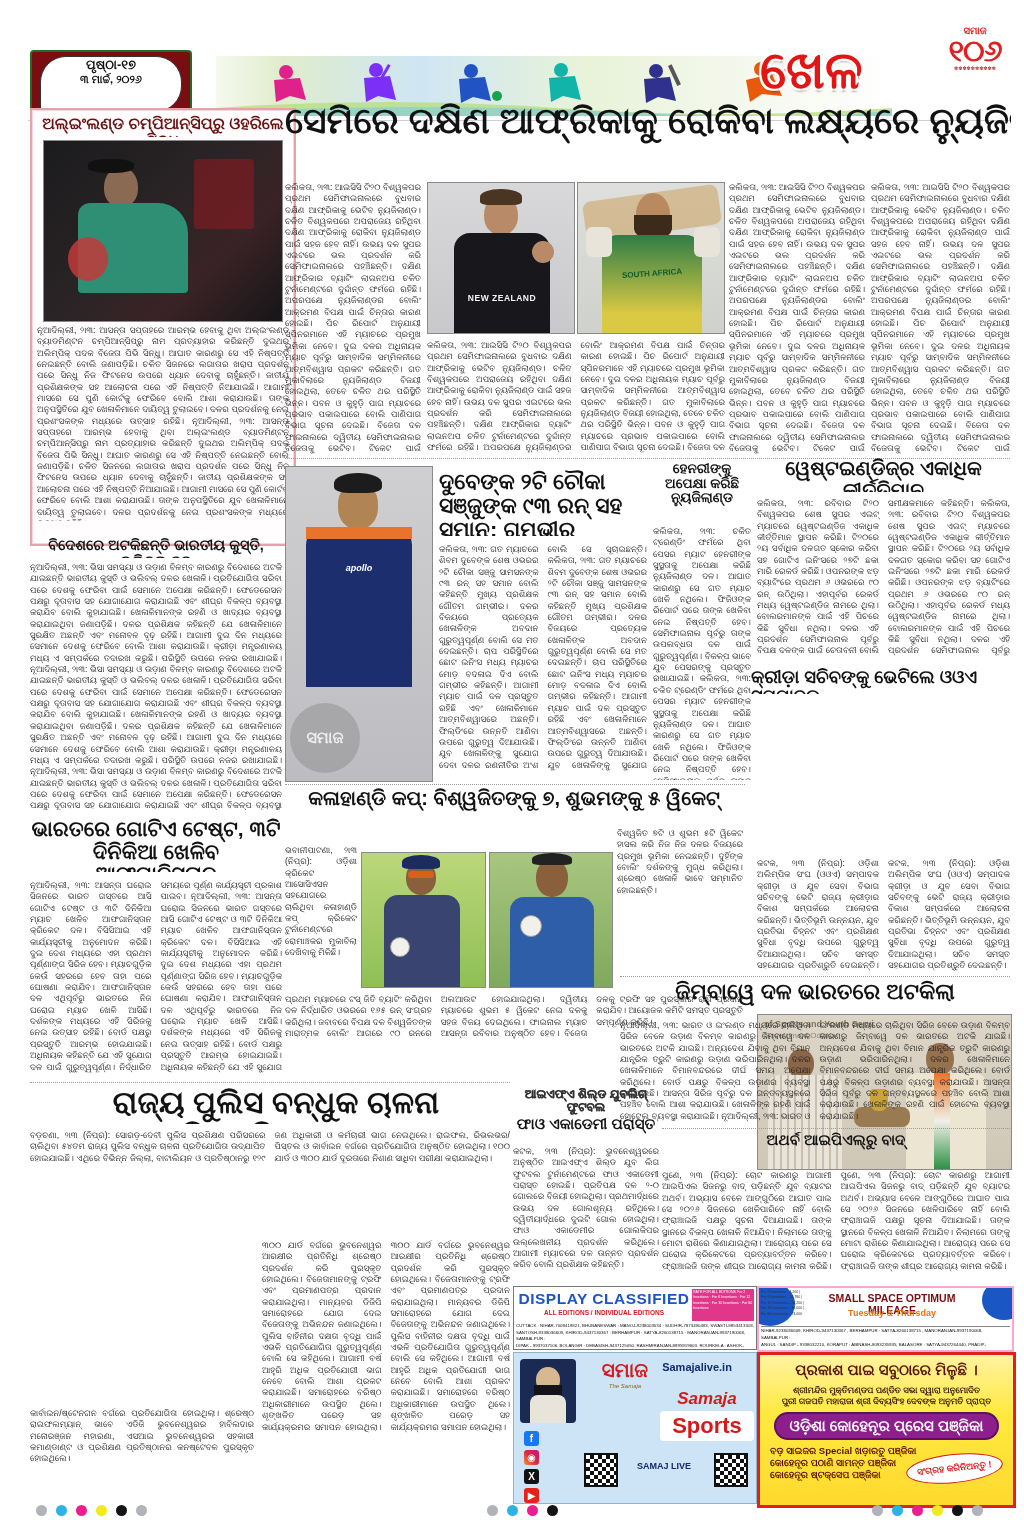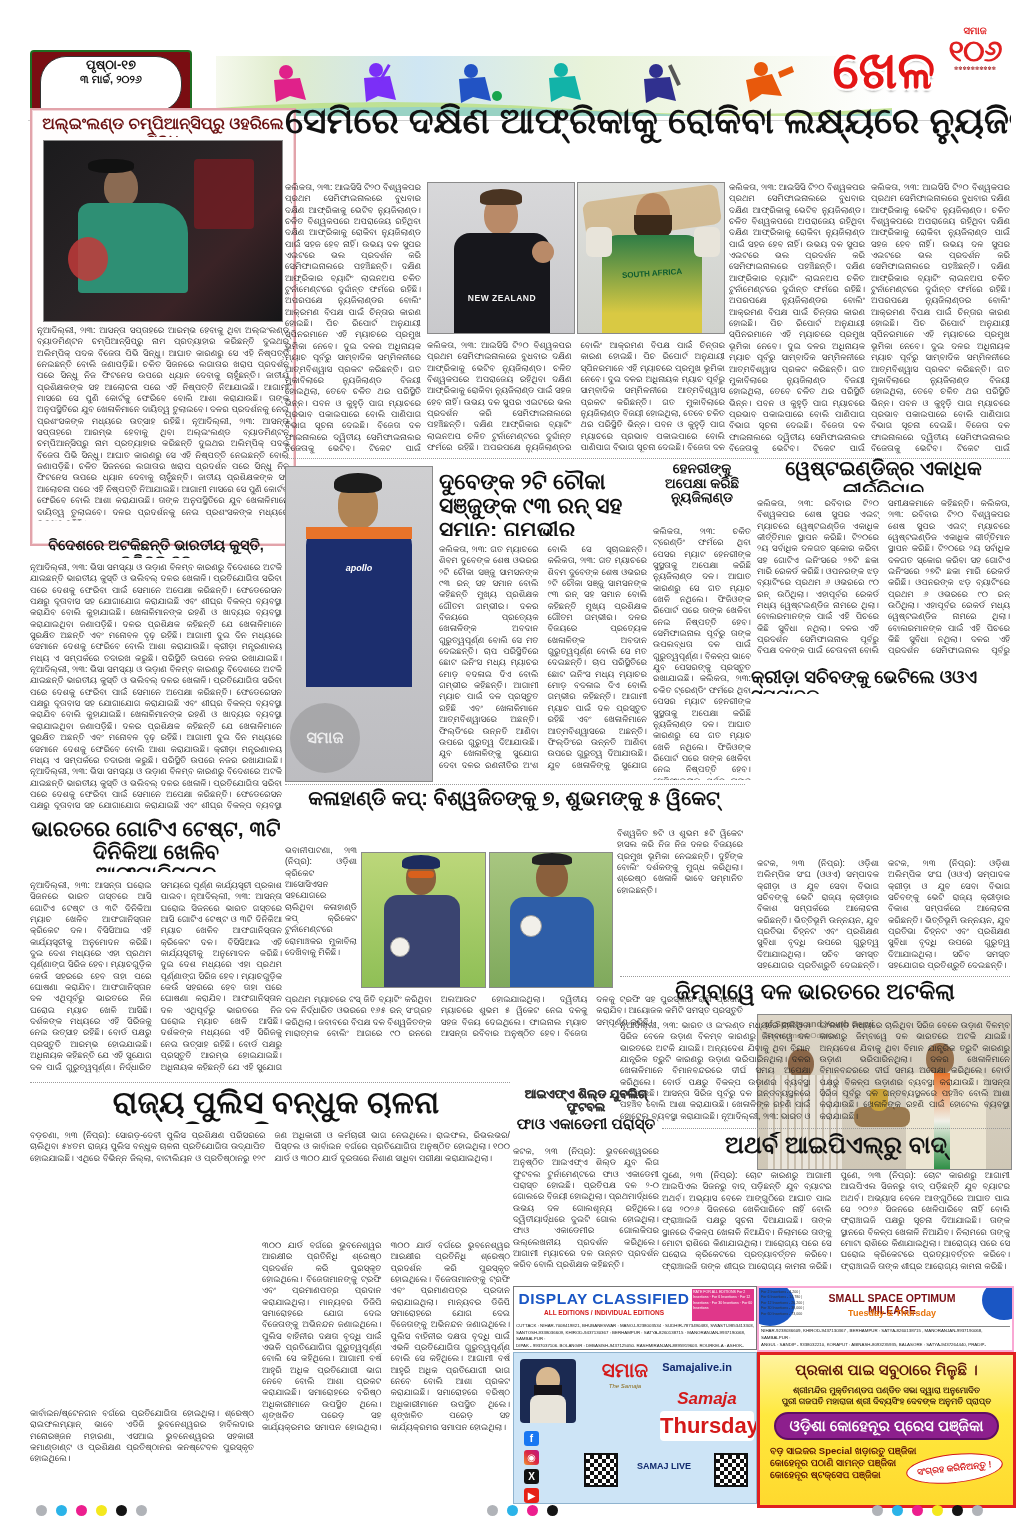--- a/index.html
+++ b/index.html
@@ -78,21 +78,21 @@
       <g fill="#e8590c">
           <circle cx="545" cy="13" r="7"></circle>
           <path d="M530 24 L556 18 L566 40 L546 38 L534 46 Z"></path>
           <path d="M562 16 L576 10 L578 16 L564 22 Z"></path>
         </g>
       <path d="M0 52 Q170 40 340 52 T676 52 L676 60 L0 60 Z" fill="#b8de7f" opacity=".8"></path>
       <path d="M0 56 Q200 46 400 56 T676 54 L676 60 L0 60 Z" fill="#7ec8e3" opacity=".6"></path>
     </svg>
   </div>
 
-  <div class="abs khela" style="left:760px;top:40px;width:175px;height:70px;text-align:right;">ଖେଳ</div>
+  <div class="abs khela" style="left:760px;top:40px;width:175px;height:70px;text-align:left;">ଖେଳ</div>
 
   <div class="abs logo106" style="left:938px;top:26px;width:74px;height:76px;">
     <div style="font-size:10px;font-weight:bold;">ସମାଜ</div>
     <div style="font-size:30px;font-weight:bold;letter-spacing:-1px;">୧୦୬</div>
     <div style="font-size:5px;color:#a33;">✽✽✽✽✽✽✽✽✽✽</div>
   </div>
 
   <div class="abs" style="left:28px;top:120px;width:982px;border-top:1px solid #cfcfcf;"></div>
 
   <div class="abs pink-box" style="left:30px;top:108px;width:252px;height:424px;padding:5px;">
@@ -207,21 +207,21 @@
   <div class="abs body-text cols-2" style="left:30px;top:1130px;width:480px;height:106px;">ବଡ଼ଚଣା, ୨ା୩ (ନିପ୍ର): ସୋରଡ଼-ଦେବୀ ପୁଲିସ ପ୍ରଶିକ୍ଷଣ ପରିସରରେ ଚାଲିଥିବା ୫୪ତମ ରାଜ୍ୟ ପୁଲିସ ବନ୍ଧୁକ ଚାଳନା ପ୍ରତିଯୋଗିତା ଉଦ୍‌ଯାପିତ ହୋଇଯାଇଛି। ଏଥିରେ ବିଭିନ୍ନ ଜିଲ୍ଲା, ବାଟାଲିୟନ ଓ ପ୍ରତିଷ୍ଠାନରୁ ୧୨୯ ଜଣ ଅଧିକାରୀ ଓ କର୍ମଚାରୀ ଭାଗ ନେଇଥିଲେ। ରାଇଫଲ, ରିଭଲଭର/ପିସ୍ତଲ ଓ କାର୍ବାଇନ ବର୍ଗରେ ପ୍ରତିଯୋଗିତା ଅନୁଷ୍ଠିତ ହୋଇଥିଲା। ୧୦୦ ଯାର୍ଡ ଓ ୩୦୦ ଯାର୍ଡ ଦୂରତାରେ ନିଶାଣ ସାଧିବା ପରୀକ୍ଷା କରାଯାଇଥିଲା।</div>
 
   <div class="abs body-text cols-2" style="left:262px;top:1240px;width:248px;height:260px;">୩୦୦ ଯାର୍ଡ ବର୍ଗରେ ଭୁବନେଶ୍ୱର ଆରକ୍ଷୀର ପ୍ରତିନିଧି ଶ୍ରେଷ୍ଠ ପ୍ରଦର୍ଶନ କରି ପୁରସ୍କୃତ ହୋଇଥିଲେ। ବିଜେତାମାନଙ୍କୁ ଟ୍ରଫି ଏବଂ ପ୍ରମାଣପତ୍ର ପ୍ରଦାନ କରାଯାଇଥିଲା। ମାନ୍ୟବର ଡିଜିପି ସମାରୋହରେ ଯୋଗ ଦେଇ ବିଜେତାଙ୍କୁ ଅଭିନନ୍ଦନ ଜଣାଇଥିଲେ। ପୁଲିସ ବାହିନୀର ଦକ୍ଷତା ବୃଦ୍ଧି ପାଇଁ ଏଭଳି ପ୍ରତିଯୋଗିତା ଗୁରୁତ୍ୱପୂର୍ଣ୍ଣ ବୋଲି ସେ କହିଥିଲେ। ଆଗାମୀ ବର୍ଷ ଆହୁରି ଅଧିକ ପ୍ରତିଯୋଗୀ ଭାଗ ନେବେ ବୋଲି ଆଶା ପ୍ରକଟ କରାଯାଇଛି। ସମାରୋହରେ ବରିଷ୍ଠ ଅଧିକାରୀମାନେ ଉପସ୍ଥିତ ଥିଲେ। ଶୃଙ୍ଖଳିତ ପରେଡ଼ ସହ କାର୍ଯ୍ୟକ୍ରମର ସମାପନ ହୋଇଥିଲା। ୩୦୦ ଯାର୍ଡ ବର୍ଗରେ ଭୁବନେଶ୍ୱର ଆରକ୍ଷୀର ପ୍ରତିନିଧି ଶ୍ରେଷ୍ଠ ପ୍ରଦର୍ଶନ କରି ପୁରସ୍କୃତ ହୋଇଥିଲେ। ବିଜେତାମାନଙ୍କୁ ଟ୍ରଫି ଏବଂ ପ୍ରମାଣପତ୍ର ପ୍ରଦାନ କରାଯାଇଥିଲା। ମାନ୍ୟବର ଡିଜିପି ସମାରୋହରେ ଯୋଗ ଦେଇ ବିଜେତାଙ୍କୁ ଅଭିନନ୍ଦନ ଜଣାଇଥିଲେ। ପୁଲିସ ବାହିନୀର ଦକ୍ଷତା ବୃଦ୍ଧି ପାଇଁ ଏଭଳି ପ୍ରତିଯୋଗିତା ଗୁରୁତ୍ୱପୂର୍ଣ୍ଣ ବୋଲି ସେ କହିଥିଲେ। ଆଗାମୀ ବର୍ଷ ଆହୁରି ଅଧିକ ପ୍ରତିଯୋଗୀ ଭାଗ ନେବେ ବୋଲି ଆଶା ପ୍ରକଟ କରାଯାଇଛି। ସମାରୋହରେ ବରିଷ୍ଠ ଅଧିକାରୀମାନେ ଉପସ୍ଥିତ ଥିଲେ। ଶୃଙ୍ଖଳିତ ପରେଡ଼ ସହ କାର୍ଯ୍ୟକ୍ରମର ସମାପନ ହୋଇଥିଲା।</div>
   <div class="abs body-text" style="left:30px;top:1408px;width:224px;height:92px;">କାର୍ବାଇନ/ଷ୍ଟେନଗନ ବର୍ଗରେ ପ୍ରତିଯୋଗିତା ହୋଇଥିଲା। ଶ୍ରେଷ୍ଠ ରାଇଫଲମ୍ୟାନ୍ ଭାବେ ଏଡିଜି ଭୁବନେଶ୍ୱରର ହାବିଲଦାର ମନୋରଞ୍ଜନ ମହାରଣା, ଏସଆଇ ଭୁବନେଶ୍ୱରର ସହକାରୀ କମାଣ୍ଡାଣ୍ଟ ଓ ପ୍ରଶିକ୍ଷଣ ପ୍ରତିଷ୍ଠାନର କନଷ୍ଟେବଳ ପୁରସ୍କୃତ ହୋଇଥିଲେ।</div>
 
   <div class="abs headline" style="left:513px;top:1088px;width:146px;height:28px;font-size:12px;text-align:center;color:#555;-webkit-text-stroke:.4px #333;">ଆଇଏଫ୍‌ଏ ଶିଲ୍ଡ ଯୁବଲିଗ୍ ଫୁଟବଲ</div>
   <div class="abs headline" style="left:513px;top:1116px;width:146px;height:24px;font-size:15px;text-align:center;">ଫାଓ ଏକାଡେମୀ ପରାସ୍ତ</div>
   <div class="abs body-text" style="left:513px;top:1146px;width:146px;height:132px;">କଟକ, ୨ା୩ (ନିପ୍ର): ଭୁବନେଶ୍ୱରରେ ଅନୁଷ୍ଠିତ ଆଇଏଫ୍‌ଏ ଶିଲ୍ଡ ଯୁବ ଲିଗ ଫୁଟବଲ ଟୁର୍ନାମେଣ୍ଟରେ ଫାଓ ଏକାଡେମୀ ପରାସ୍ତ ହୋଇଛି। ପ୍ରତିପକ୍ଷ ଦଳ ୨-୦ ଗୋଲରେ ବିଜୟୀ ହୋଇଥିଲା। ପ୍ରଥମାର୍ଦ୍ଧରେ ଉଭୟ ଦଳ ଗୋଲଶୂନ୍ୟ ରହିଥିଲେ। ଦ୍ୱିତୀୟାର୍ଦ୍ଧରେ ଦୁଇଟି ଗୋଲ ହୋଇଥିଲା। ଫାଓ ଏକାଡେମୀର ଗୋଲକିପର ଉଲ୍ଲେଖନୀୟ ପ୍ରଦର୍ଶନ କରିଥିଲେ। ଆଗାମୀ ମ୍ୟାଚରେ ଦଳ ଉନ୍ନତ ପ୍ରଦର୍ଶନ କରିବ ବୋଲି ପ୍ରଶିକ୍ଷକ କହିଛନ୍ତି।</div>
 
   <div class="abs dotted-rule" style="left:662px;top:1128px;width:348px;"></div>
-  <div class="abs headline" style="left:662px;top:1132px;width:348px;height:32px;font-size:24px;text-align:center;">ଅଥର୍ବ ଆଇପିଏଲ୍‌ରୁ ବାଦ୍</div>
+  <div class="abs headline" style="left:662px;top:1132px;width:348px;height:32px;font-size:15px;text-align:center;">ଅଥର୍ବ ଆଇପିଏଲ୍‌ରୁ ବାଦ୍</div>
   <div class="abs body-text cols-2" style="left:662px;top:1170px;width:348px;height:110px;">ପୁଣେ, ୨ା୩ (ନିପ୍ର): ଚୋଟ କାରଣରୁ ଆଗାମୀ ଆଇପିଏଲ ସିଜନରୁ ବାଦ୍ ପଡ଼ିଛନ୍ତି ଯୁବ ବ୍ୟାଟର ଅଥର୍ବ। ଅଭ୍ୟାସ ବେଳେ ଆଙ୍ଗୁଠିରେ ଆଘାତ ପାଇ ସେ ୨୦୨୬ ସିଜନରେ ଖେଳିପାରିବେ ନାହିଁ ବୋଲି ଫ୍ରାଞ୍ଚାଇଜି ପକ୍ଷରୁ ସୂଚନା ଦିଆଯାଇଛି। ତାଙ୍କ ସ୍ଥାନରେ ବିକଳ୍ପ ଖେଳାଳି ନିଆଯିବ। ନିଲାମରେ ତାଙ୍କୁ ମୋଟା ରାଶିରେ କିଣାଯାଇଥିଲା। ଆରୋଗ୍ୟ ପରେ ସେ ଘରୋଇ କ୍ରିକେଟରେ ପ୍ରତ୍ୟାବର୍ତ୍ତନ କରିବେ। ଫ୍ରାଞ୍ଚାଇଜି ତାଙ୍କ ଶୀଘ୍ର ଆରୋଗ୍ୟ କାମନା କରିଛି। ପୁଣେ, ୨ା୩ (ନିପ୍ର): ଚୋଟ କାରଣରୁ ଆଗାମୀ ଆଇପିଏଲ ସିଜନରୁ ବାଦ୍ ପଡ଼ିଛନ୍ତି ଯୁବ ବ୍ୟାଟର ଅଥର୍ବ। ଅଭ୍ୟାସ ବେଳେ ଆଙ୍ଗୁଠିରେ ଆଘାତ ପାଇ ସେ ୨୦୨୬ ସିଜନରେ ଖେଳିପାରିବେ ନାହିଁ ବୋଲି ଫ୍ରାଞ୍ଚାଇଜି ପକ୍ଷରୁ ସୂଚନା ଦିଆଯାଇଛି। ତାଙ୍କ ସ୍ଥାନରେ ବିକଳ୍ପ ଖେଳାଳି ନିଆଯିବ। ନିଲାମରେ ତାଙ୍କୁ ମୋଟା ରାଶିରେ କିଣାଯାଇଥିଲା। ଆରୋଗ୍ୟ ପରେ ସେ ଘରୋଇ କ୍ରିକେଟରେ ପ୍ରତ୍ୟାବର୍ତ୍ତନ କରିବେ। ଫ୍ରାଞ୍ଚାଇଜି ତାଙ୍କ ଶୀଘ୍ର ଆରୋଗ୍ୟ କାମନା କରିଛି।</div>
 
   <div class="abs ad-classified" style="left:513px;top:1286px;width:242px;height:62px;">
     <div class="abs" style="left:4px;top:3px;width:172px;text-align:center;font-size:15.5px;font-weight:bold;color:#1a56c4;letter-spacing:.5px;">DISPLAY CLASSIFIED</div>
     <div class="abs" style="left:4px;top:22px;width:172px;text-align:center;font-size:6.5px;font-weight:bold;color:#d41a1a;">ALL EDITIONS / INDIVIDUAL EDITIONS</div>
     <div class="abs" style="right:2px;top:2px;width:60px;height:30px;background:#e0378a;color:#fff;font-size:3.6px;padding:1px;overflow:hidden;line-height:1.5;">
       <span>RATE FOR ALL EDITIONS</span>
       <span>For 2 Insertions · For 6 Insertions · For 12 Insertions · For 30 Insertions · For 60 Insertions</span>
     </div>
     <div class="abs" style="left:2px;top:36px;width:238px;font-size:4.4px;color:#111;line-height:1.5;overflow:hidden;height:24px;">
@@ -237,21 +237,21 @@
       <div class="abs" style="left:10px;top:36px;width:36px;height:28px;background:#e8e4da;border-radius:8px 8px 0 0;"></div>
     </div>
     <div class="soc-icon abs" style="left:10px;top:76px;background:#1877f2;">f</div>
     <div class="soc-icon abs" style="left:10px;top:95px;background:linear-gradient(45deg,#f09433,#dc2743,#bc1888);">◉</div>
     <div class="soc-icon abs" style="left:10px;top:114px;background:#111;">X</div>
     <div class="soc-icon abs" style="left:10px;top:133px;background:#e62117;">▶</div>
     <div class="abs" style="left:72px;top:6px;width:78px;text-align:center;color:#d41a1a;font-size:20px;font-weight:bold;">ସମାଜ</div>
     <div class="abs" style="left:72px;top:30px;width:78px;text-align:center;color:#8a6a1a;font-size:6px;font-style:italic;">The Samaja</div>
     <div class="abs" style="left:128px;top:8px;width:110px;text-align:center;color:#122a6e;font-size:11px;font-weight:bold;">Samajalive.in</div>
     <div class="abs" style="left:150px;top:36px;width:86px;text-align:center;color:#d41a1a;font-size:17px;font-weight:bold;font-style:italic;">Samaja</div>
-    <div class="abs" style="left:146px;top:58px;width:94px;height:30px;background:#fff;border-radius:4px;text-align:center;color:#d41a1a;font-size:22px;font-weight:bold;line-height:30px;">Thursday</div>
+    <div class="abs" style="left:146px;top:58px;width:94px;height:30px;background:#fff;border-radius:4px;text-align:center;color:#d41a1a;font-size:22px;font-weight:bold;line-height:30px;">Sports</div>
     <div class="abs" style="left:70px;top:100px;width:30px;height:30px;background:repeating-conic-gradient(#111 0% 25%,#fff 0% 50%) 0 0/8px 8px;border:2px solid #111;"></div>
     <div class="abs" style="left:200px;top:100px;width:30px;height:30px;background:repeating-conic-gradient(#111 0% 25%,#fff 0% 50%) 0 0/8px 8px;border:2px solid #111;"></div>
     <div class="abs" style="left:104px;top:108px;width:92px;text-align:center;color:#122a6e;font-size:9px;font-weight:bold;">SAMAJ LIVE</div>
   </div>
 
   <div class="abs ad-smallspace" style="left:757px;top:1286px;width:253px;height:62px;">
     <div class="abs" style="left:-14px;top:-6px;width:50px;height:44px;background:#1a56c4;border-radius:50%;"></div>
     <div class="abs" style="right:-14px;top:-8px;width:44px;height:40px;background:#1a56c4;border-radius:50%;"></div>
     <div class="abs" style="left:2px;top:2px;width:44px;height:34px;font-size:3.6px;color:#333;line-height:1.5;overflow:hidden;">For 2 Insertions - 4,200 | For 6 Insertions - 14,780 | For 12 Insertions - 26,200 | For 30 Insertions - 38,000 | For 60 Insertions - 73,000</div>
     <div class="abs" style="left:48px;top:4px;width:170px;text-align:center;color:#7a0d12;font-size:10.5px;font-weight:bold;">SMALL SPACE OPTIMUM MILEAGE</div>

